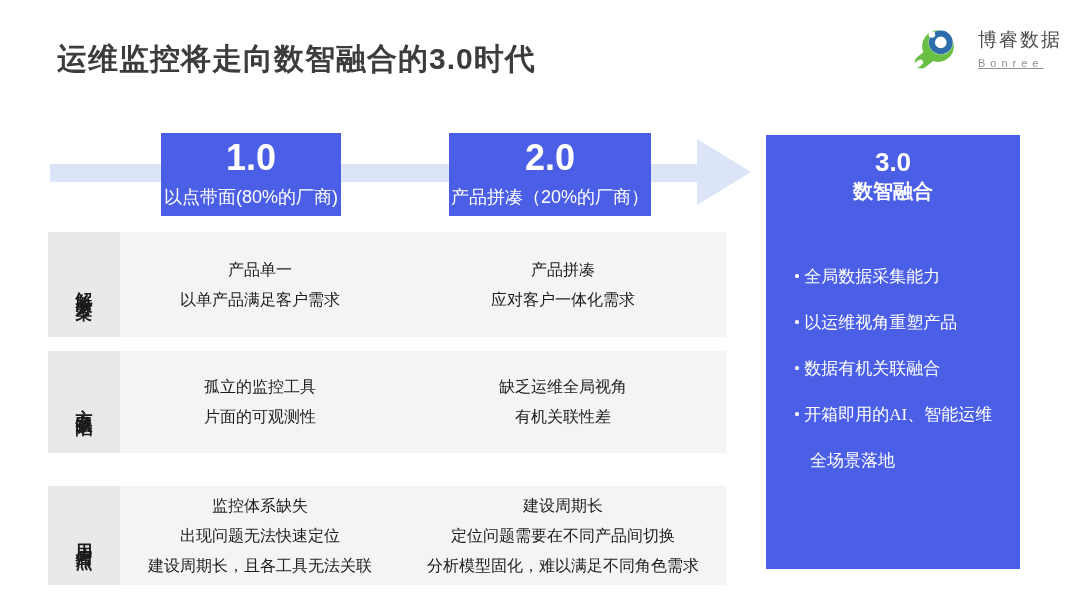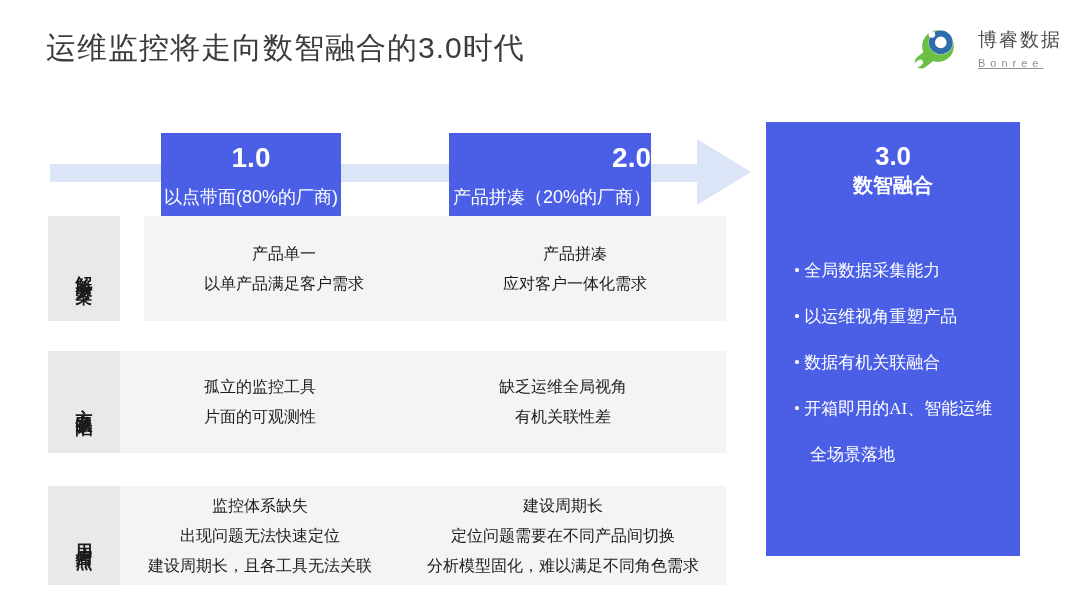--- a/index.html
+++ b/index.html
@@ -10,22 +10,22 @@
   .slide {
     position:relative;
     width:1080px; height:607px;
     background:#ffffff;
     overflow:hidden;
   }
 
   
   .title {
     position:absolute; left:46px; top:28px;
-    margin:0;
-    font-size:30px; font-weight:400;
+    margin:11px;
+    font-size:30px; font-weight:700;
     color:var(--title_color,#3c3c3c);
     letter-spacing:1px;
   }
 
   
   .logo { position:absolute; top:20px; right:18px; display:flex; align-items:center; }
   .logo svg { width:56px; height:56px; display:block; }
   .logo-text { margin-left:12px; display:flex; flex-direction:column; }
   .logo-name { font-size:19px; color:var(--logo_text,#4d4d4d); letter-spacing:2px; }
   .logo-sub  { font-size:11px; color:var(--logo_sub,#8f8f8f); letter-spacing:5px; margin-top:4px;text-decoration:underline; }
@@ -48,53 +48,53 @@
 
   
   .stage {
     position:absolute; top:133px; height:83px;
     background:var(--accent,#4a5fe6);
     color:#ffffff; text-align:center;
     display:flex; flex-direction:column; justify-content:center;
     z-index:2;
   }
   .stage-1 { left:161px; width:180px; }
-  .stage-2 { left:449px; width:202px;align-items:flex-end; }
-  .stage-version { font-size:28px; font-weight:800; line-height:32px; }
+  .stage-2 { left:449px; width:202px; }
+  .stage-version { font-size:36px; font-weight:800; line-height:32px; }
   .stage-subtitle { font-size:18px; font-weight:400; line-height:22px; margin-top:12px; }
 
   
   .stage-3 {
-    position:absolute; left:766px; top:122px;
+    position:absolute; left:766px; top:135px;
     width:254px; height:434px;
     background:var(--accent,#4a5fe6);
     color:#ffffff;
     z-index:2;
     box-sizing:border-box;
-    padding-top:18px;
+    padding-top:11px;
   }
   .stage-3 .stage-version { font-size:26px; }
   .stage-3 .stage-subtitle { font-size:20px; font-weight:700; margin-top:2px; }
   .stage-3 .s3-header { text-align:center; }
   .bullets {
     list-style:none; margin:52px 0 0 0;
     padding:0 18px 0 28px;
   }
   .bullets li {
     font-size:17px; line-height:46px;
     padding-left:16px; text-indent:-16px;font-family:Liberation Serif, serif;
   }
   .bullets li::before { content:"• "; }
 
   
   .row {
     position:absolute; left:48px; width:678px;
     display:flex; z-index:2;
   }
-  .row-1 { top:216px; height:105px;gap:24px; }
+  .row-1 { top:232px; height:105px; }
   .row-2 { top:351px; height:102px; }
   .row-3 { top:486px; height:99px; }
   .row-label {
     width:72px; flex:0 0 72px;
     background:var(--label_bg,#e9e9e9);
     display:flex; align-items:center; justify-content:center;
   }
   .row-label span {
     writing-mode:vertical-rl; text-orientation:upright;
     font-size:17px; font-weight:700; color:#1a1a1a;

